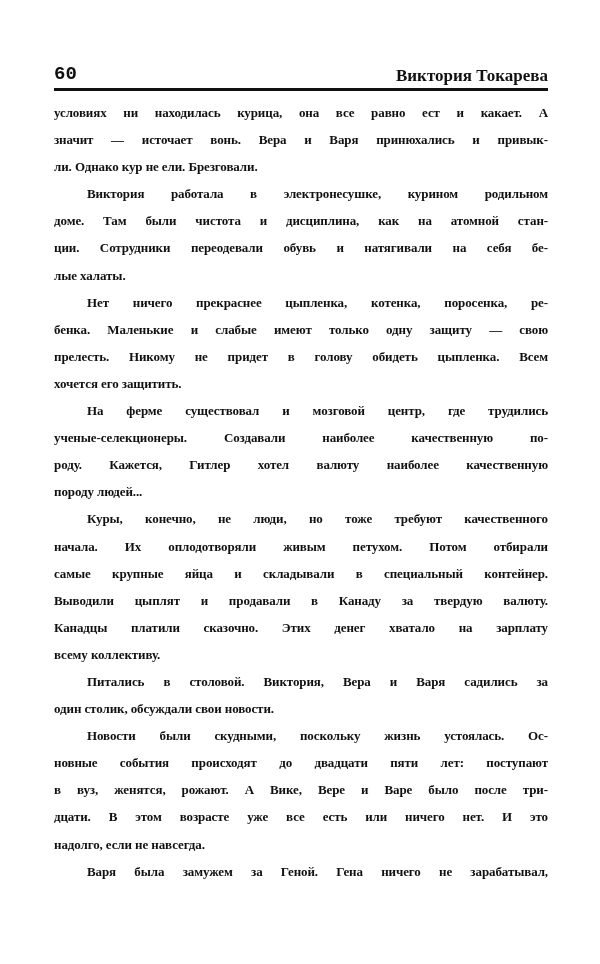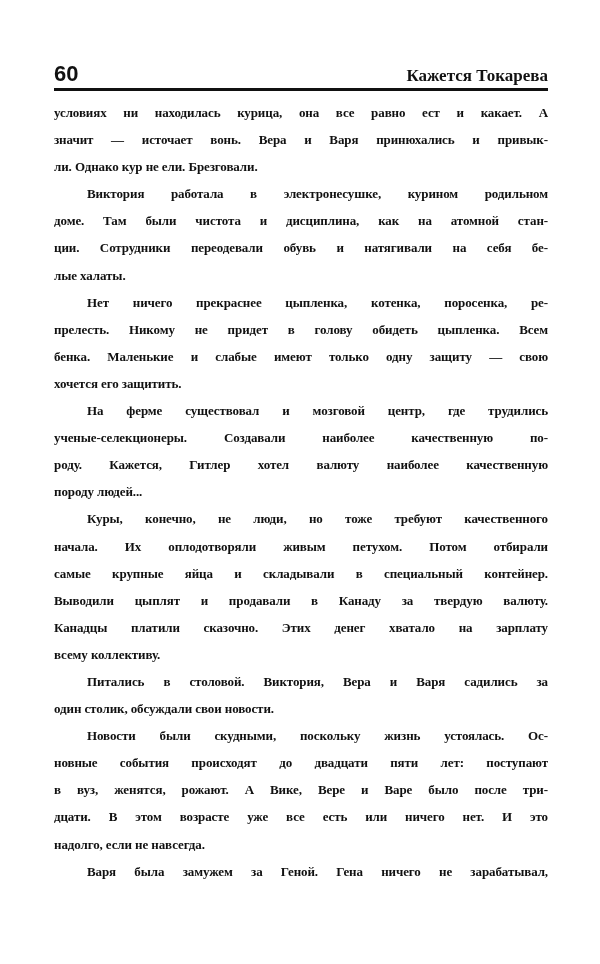--- a/index.html
+++ b/index.html
@@ -8,55 +8,55 @@
     position: absolute; left: 54px; top: 58px; width: 494px;
     color: #111;
     font-family: "Liberation Serif", "DejaVu Serif", serif;
   }
   .running-head {
     display: flex; justify-content: space-between; align-items: flex-end;
     height: 28px;
     border-bottom: 3px solid #111;
     padding-bottom: 2px;
   }
-  .page-number { font-size: 22px; font-weight: bold; font-family: Liberation Sans, sans-serif; line-height: 24px; }
+  .page-number { font-size: 19px; font-weight: bold; font-family: Liberation Mono, monospace; line-height: 24px; }
   .author { font-size: 17px; font-weight: bold; line-height: 20px; }
   .body-text { margin-top: 8px; }
   .para {
     margin: 0; font-size: 13px; font-weight: bold; line-height: 27.1px;
     text-align: justify; text-align-last: left; letter-spacing: -0.1px;
   }
   .line { display: block; text-align: justify; text-align-last: justify; white-space: nowrap; }
   .line.last { text-align-last: left; }
   .line.first { padding-left: 33px; }
 </style>
 </head>
 <body>
 
 <div class="page">
   <div class="running-head">
     <span class="page-number">60</span>
-    <span class="author">Кажется Токарева</span>
+    <span class="author">Виктория Токарева</span>
   </div>
   <div class="body-text" id="body-text">
       <div class="para">
         <span class="line">условиях ни находилась курица, она все равно ест и какает. А</span>
         <span class="line">значит — источает вонь. Вера и Варя принюхались и привык-</span>
         <span class="line last">ли. Однако кур не ели. Брезговали.</span>
       </div>
       <div class="para">
         <span class="line first">Виктория работала в электронесушке, курином родильном</span>
         <span class="line">доме. Там были чистота и дисциплина, как на атомной стан-</span>
         <span class="line">ции. Сотрудники переодевали обувь и натягивали на себя бе-</span>
         <span class="line last">лые халаты.</span>
       </div>
       <div class="para">
         <span class="line first">Нет ничего прекраснее цыпленка, котенка, поросенка, ре-</span>
+        <span class="line">бенка. Маленькие и слабые имеют только одну защиту — свою</span>
         <span class="line">прелесть. Никому не придет в голову обидеть цыпленка. Всем</span>
-        <span class="line">бенка. Маленькие и слабые имеют только одну защиту — свою</span>
         <span class="line last">хочется его защитить.</span>
       </div>
       <div class="para">
         <span class="line first">На ферме существовал и мозговой центр, где трудились</span>
         <span class="line">ученые-селекционеры. Создавали наиболее качественную по-</span>
         <span class="line">роду. Кажется, Гитлер хотел валюту наиболее качественную</span>
         <span class="line last">породу людей...</span>
       </div>
       <div class="para">
         <span class="line first">Куры, конечно, не люди, но тоже требуют качественного</span>

